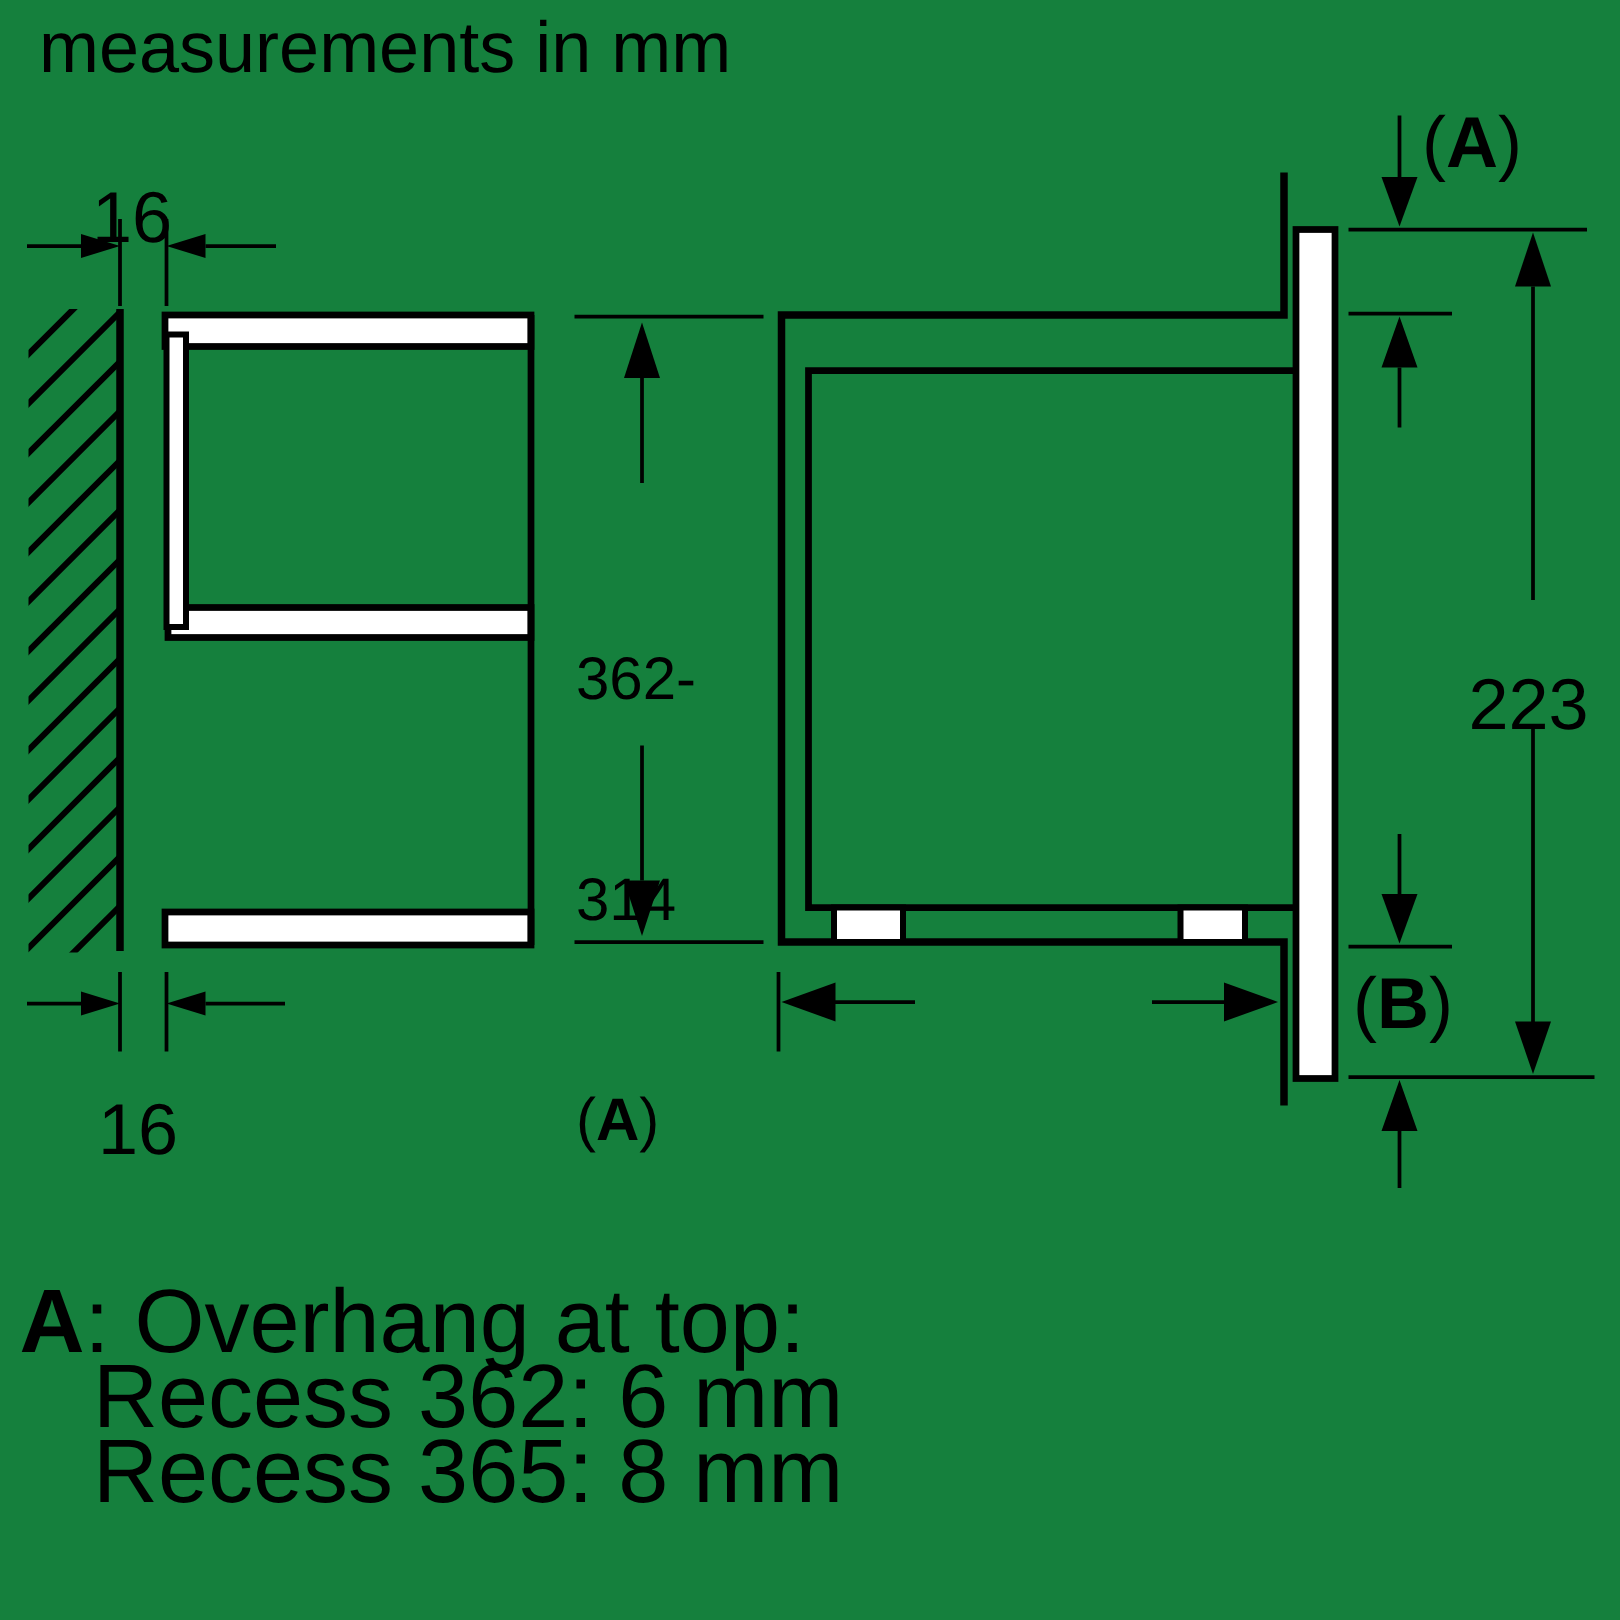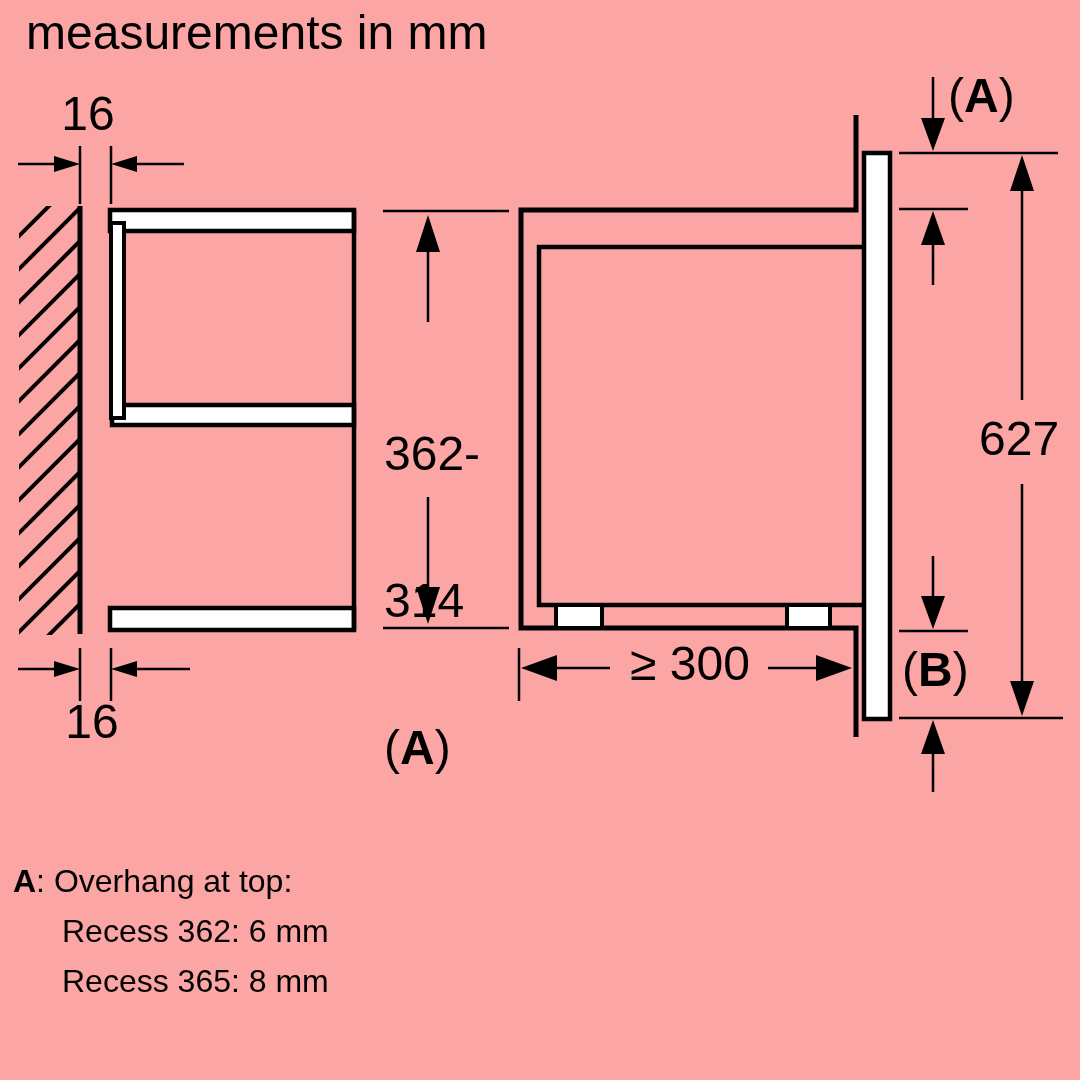--- a/index.html
+++ b/index.html
@@ -1,26 +1,26 @@
 <!DOCTYPE html>
 <html><head>
 <meta charset="utf-8">
 <style>
   html,body{margin:0;padding:0;background:#fff;}
-  .stage{position:relative;width:1080px;height:1080px;background:#fca5a5;overflow:hidden;
+  .stage{position:relative;width:1080px;height:1080px;background:#15803d;overflow:hidden;
          font-family:"Liberation Sans","DejaVu Sans",sans-serif;color:#000;}
   .stage svg{position:absolute;left:0;top:0;}
   .lbl{position:absolute;line-height:1;white-space:pre;color:#000;}
   .ctr{text-align:center;}
   .bold{font-weight:bold;}
-  .dimtxt{font-size:48px;}
+  .dimtxt{font-size:48px;margin-top:32px;}
   .reftxt{font-size:48px;}
   .title{font-size:48px;}
-  .niche-dim{font-size:48px;line-height:49px;}
-  .legend{position:absolute;left:13px;top:856px;font-size:32px;line-height:50px;}
+  .niche-dim{font-size:40px;line-height:49px;}
+  .legend{position:absolute;left:13px;top:856px;font-size:60px;line-height:50px;}
   .legend .indent{padding-left:49px;}
 </style>
 </head>
 <body>
 
 <div class="stage">
 
   <svg width="1080" height="1080" viewBox="0 0 1080 1080">
     <defs>
       <clipPath id="hatchClip">
@@ -134,23 +134,22 @@
   <div class="lbl niche-dim" style="left:384px;top:331px;">
     <div>362-</div>
     <div>314</div>
     <div><span>(</span><span class="bold">A</span><span>)</span></div>
   </div>
 
   <div class="lbl reftxt" style="left:948px;top:72px;"><span>(</span><span class="bold">A</span><span>)</span></div>
 
   <div class="lbl reftxt" style="left:902px;top:646px;"><span>(</span><span class="bold">B</span><span>)</span></div>
 
-  <div class="lbl dimtxt" style="left:979px;top:415px;">627</div>
+  <div class="lbl dimtxt" style="left:979px;top:415px;">223</div>
 
-  <div class="lbl dimtxt ctr" style="left:610px;top:640px;width:160px;">≥ 300</div>
 
   <div class="legend">
     <div><span class="bold">A</span><span>: Overhang at top:</span></div>
     <div class="indent">Recess 362: 6 mm</div>
     <div class="indent">Recess 365: 8 mm</div>
   </div>
 
 </div>
 
 </body></html>

